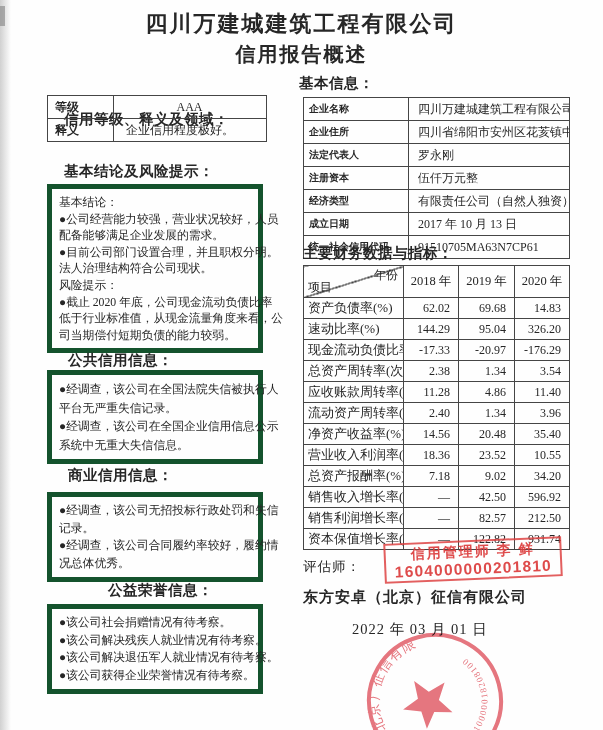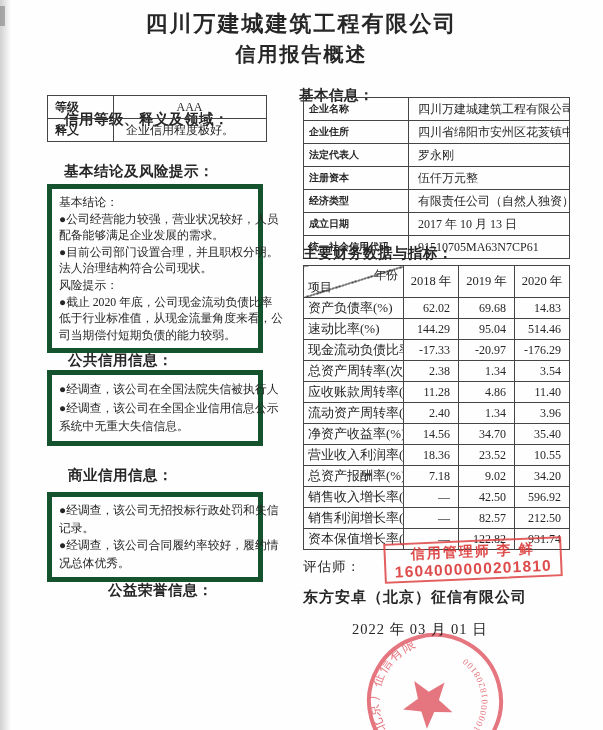--- a/index.html
+++ b/index.html
@@ -98,35 +98,42 @@
     <div class="ln">法人治理结构符合公司现状。</div>
     <div class="ln">风险提示：</div>
     <div class="ln">●截止 2020 年底，公司现金流动负债比率</div>
     <div class="ln">低于行业标准值，从现金流量角度来看，公</div>
     <div class="ln">司当期偿付短期负债的能力较弱。</div>
   </div>
 
   <div class="abs sechead sans" style="top:351px;left:68px;">公共信用信息：</div>
   <div class="abs tbox box2">
     <div class="ln">●经调查，该公司在全国法院失信被执行人</div>
+    <div class="ln">平台无严重失信记录。</div>
     <div class="ln">●经调查，该公司在全国企业信用信息公示</div>
     <div class="ln">系统中无重大失信信息。</div>
   </div>
 
   <div class="abs sechead sans" style="top:466px;left:68px;">商业信用信息：</div>
   <div class="abs tbox box3">
     <div class="ln">●经调查，该公司无招投标行政处罚和失信</div>
     <div class="ln">记录。</div>
     <div class="ln">●经调查，该公司合同履约率较好，履约情</div>
     <div class="ln">况总体优秀。</div>
   </div>
 
   <div class="abs sechead sans" style="top:581px;left:68px;margin-left:40px;">公益荣誉信息：</div>
-
-  <div class="abs sechead sans" style="top:86px;left:299px;">基本信息：</div>
+  <div class="abs tbox box4">
+    <div class="ln">●该公司社会捐赠情况有待考察。</div>
+    <div class="ln">●该公司解决残疾人就业情况有待考察。</div>
+    <div class="ln">●该公司解决退伍军人就业情况有待考察。</div>
+    <div class="ln">●该公司获得企业荣誉情况有待考察。</div>
+  </div>
+
+  <div class="abs sechead sans" style="top:74px;left:299px;">基本信息：</div>
   <table class="abs btable">
     <tbody>
         <tr>
       <td class="lbl">企业名称</td>
       <td class="val">四川万建城建筑工程有限公司</td>
     </tr>
     <tr>
       <td class="lbl">企业住所</td>
       <td class="val">四川省绵阳市安州区花荄镇中心街</td>
     </tr>
@@ -168,21 +175,21 @@
     <tr>
       <td class="flbl">资产负债率(%)</td>
       <td class="fval">62.02</td>
       <td class="fval">69.68</td>
       <td class="fval">14.83</td>
     </tr>
     <tr>
       <td class="flbl">速动比率(%)</td>
       <td class="fval">144.29</td>
       <td class="fval">95.04</td>
-      <td class="fval">514.46</td>
+      <td class="fval">326.20</td>
     </tr>
     <tr>
       <td class="flbl">现金流动负债比率(%)</td>
       <td class="fval">-17.33</td>
       <td class="fval">-20.97</td>
       <td class="fval">-176.29</td>
     </tr>
     <tr>
       <td class="flbl">总资产周转率(次)</td>
       <td class="fval">2.38</td>
@@ -197,21 +204,21 @@
     </tr>
     <tr>
       <td class="flbl">流动资产周转率(次)</td>
       <td class="fval">2.40</td>
       <td class="fval">1.34</td>
       <td class="fval">3.96</td>
     </tr>
     <tr>
       <td class="flbl">净资产收益率(%)</td>
       <td class="fval">14.56</td>
-      <td class="fval">34.70</td>
+      <td class="fval">20.48</td>
       <td class="fval">35.40</td>
     </tr>
     <tr>
       <td class="flbl">营业收入利润率(%)</td>
       <td class="fval">18.36</td>
       <td class="fval">23.52</td>
       <td class="fval">10.55</td>
     </tr>
     <tr>
       <td class="flbl">总资产报酬率(%)</td>

